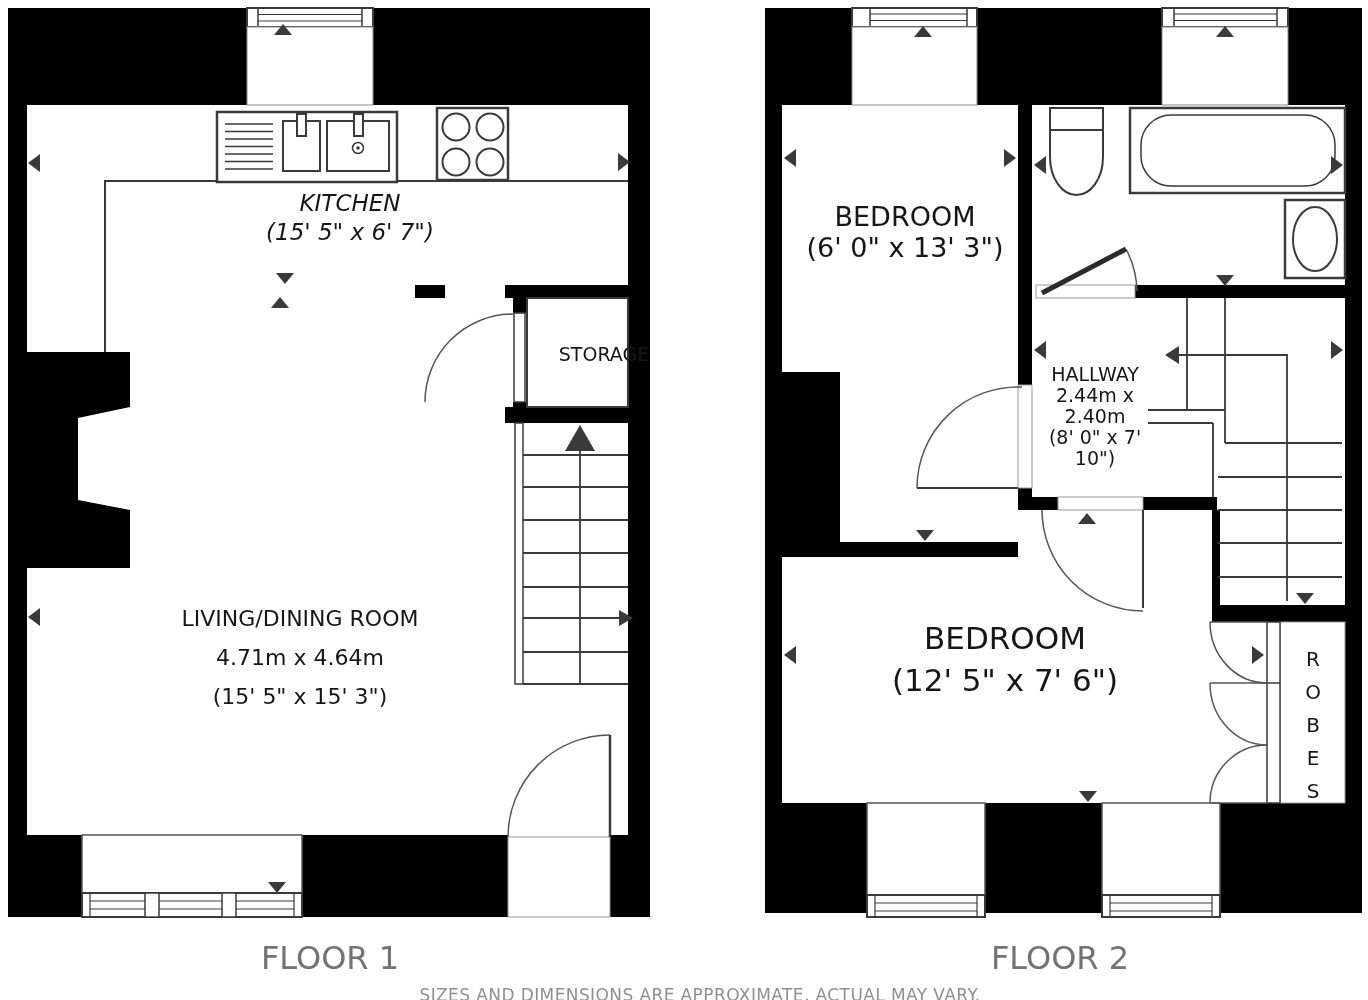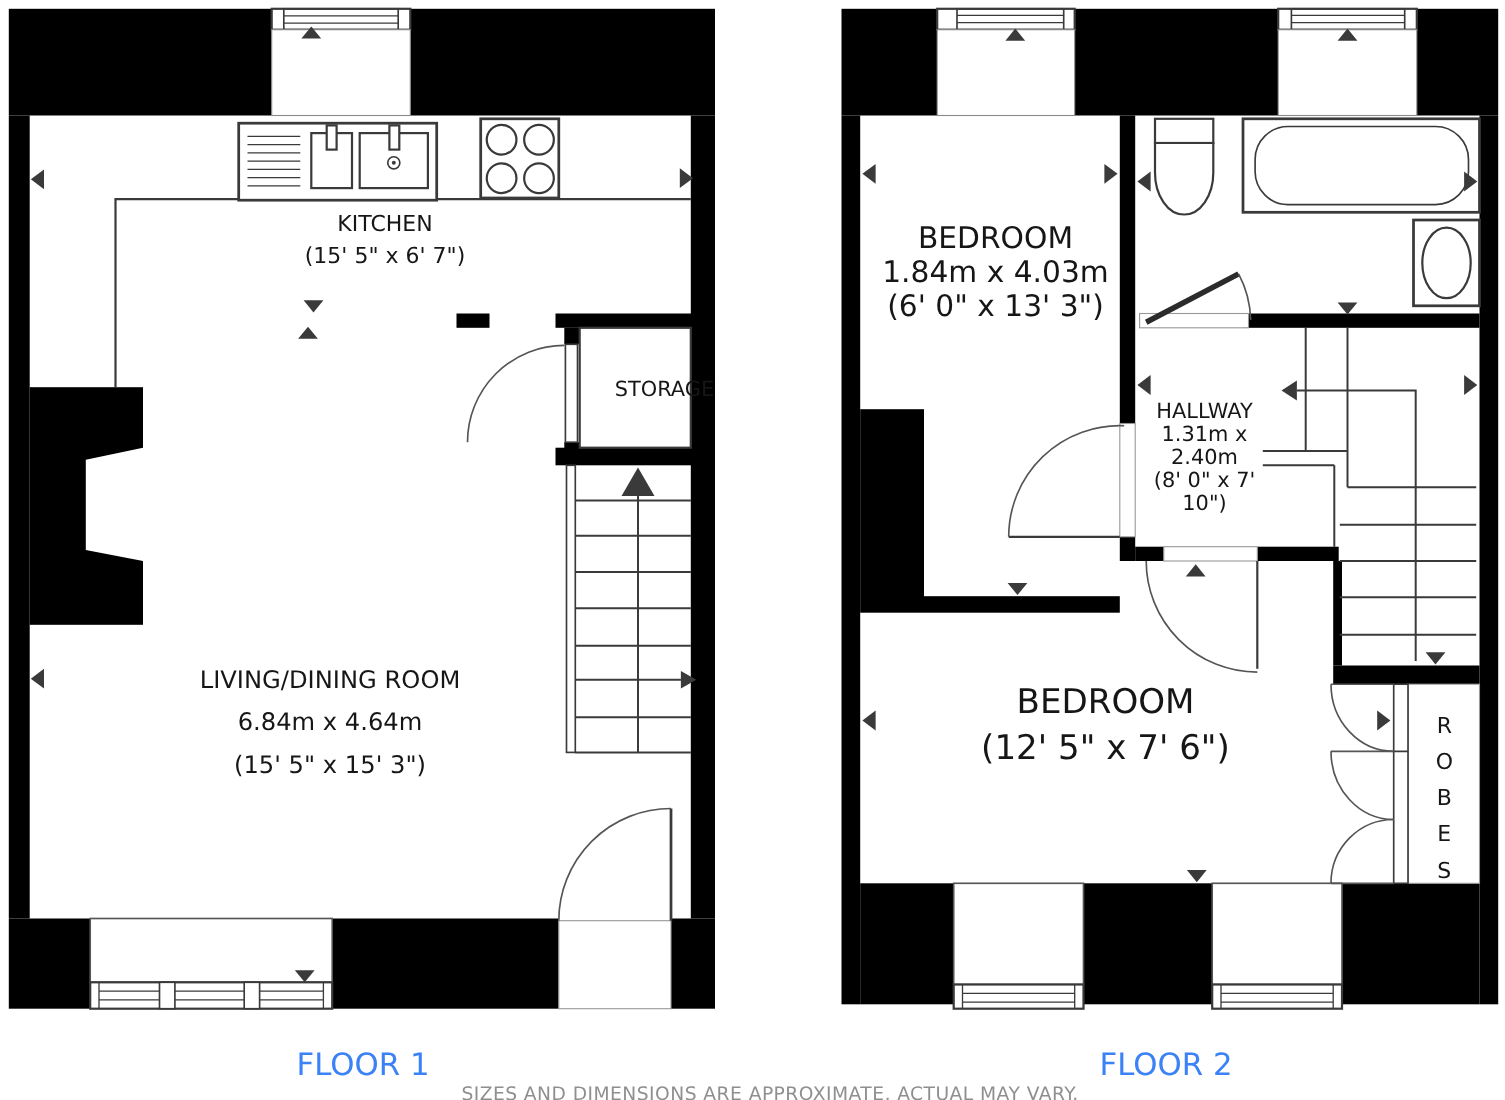--- a/index.html
+++ b/index.html
@@ -3,29 +3,29 @@
 <meta charset="utf-8">
 <style>
   html,body{margin:0;padding:0;background:#fff;}
   .canvas{
     position:relative;width:1368px;height:1000px;background:#fff;overflow:hidden;
     font-family:"DejaVu Sans","Liberation Sans",sans-serif;color:#1a1a1a;
   }
   .canvas svg{position:absolute;left:0;top:0;}
   .room-label{position:absolute;transform:translateX(-50%);text-align:center;white-space:nowrap;color:#161616;}
   .room-label div{margin:0;}
-  .lbl-kitchen{font-size:20px;line-height:29px;}
+  .lbl-kitchen{font-size:23px;line-height:29px;font-style:italic;}
   .lbl-living{font-size:22px;line-height:39px;}
   .lbl-storage{font-size:19px;line-height:20px;}
   .lbl-bed1{font-size:27px;line-height:31px;}
   .lbl-bath{font-size:19px;line-height:21px;}
   .lbl-hall{font-size:19px;line-height:21px;}
   .lbl-bed2{font-size:31px;line-height:42px;}
   .lbl-robes{font-size:20px;line-height:33px;}
-  .floor-label{position:absolute;transform:translateX(-50%);font-size:28px;color:#3b82f6;white-space:nowrap;margin-top:12px;}
+  .floor-label{position:absolute;transform:translateX(-50%);font-size:32px;color:#737373;white-space:nowrap;}
   .disclaimer{position:absolute;transform:translateX(-50%);font-size:17px;letter-spacing:.4px;color:#8f8f8f;white-space:nowrap;}
 </style>
 </head>
 <body>
 
 <div class="canvas">
 
 <svg width="1368" height="1000" viewBox="0 0 1368 1000">
 
   <g fill="#000000">
@@ -226,34 +226,33 @@
   <div>KITCHEN</div>
   <div>(15' 5" x 6' 7")</div>
 </div>
 
 <div class="room-label lbl-storage" style="left:604px;top:344px;">
   <div>STORAGE</div>
 </div>
 
 <div class="room-label lbl-living" style="left:300px;top:599px;">
   <div>LIVING/DINING ROOM</div>
-  <div>6.84m x 4.64m</div>
+  <div>4.71m x 4.64m</div>
   <div>(15' 5" x 15' 3")</div>
 </div>
 
 <div class="room-label lbl-bed1" style="left:905px;top:201px;">
   <div>BEDROOM</div>
-  <div>1.84m x 4.03m</div>
   <div>(6' 0" x 13' 3")</div>
 </div>
 
 
 <div class="room-label lbl-hall" style="left:1095px;top:364px;">
   <div>HALLWAY</div>
-  <div>1.31m x</div>
+  <div>2.44m x</div>
   <div>2.40m</div>
   <div>(8' 0" x 7'</div>
   <div>10")</div>
 </div>
 
 <div class="room-label lbl-bed2" style="left:1005px;top:617px;">
   <div>BEDROOM</div>
   <div>(12' 5" x 7' 6")</div>
 </div>
 

